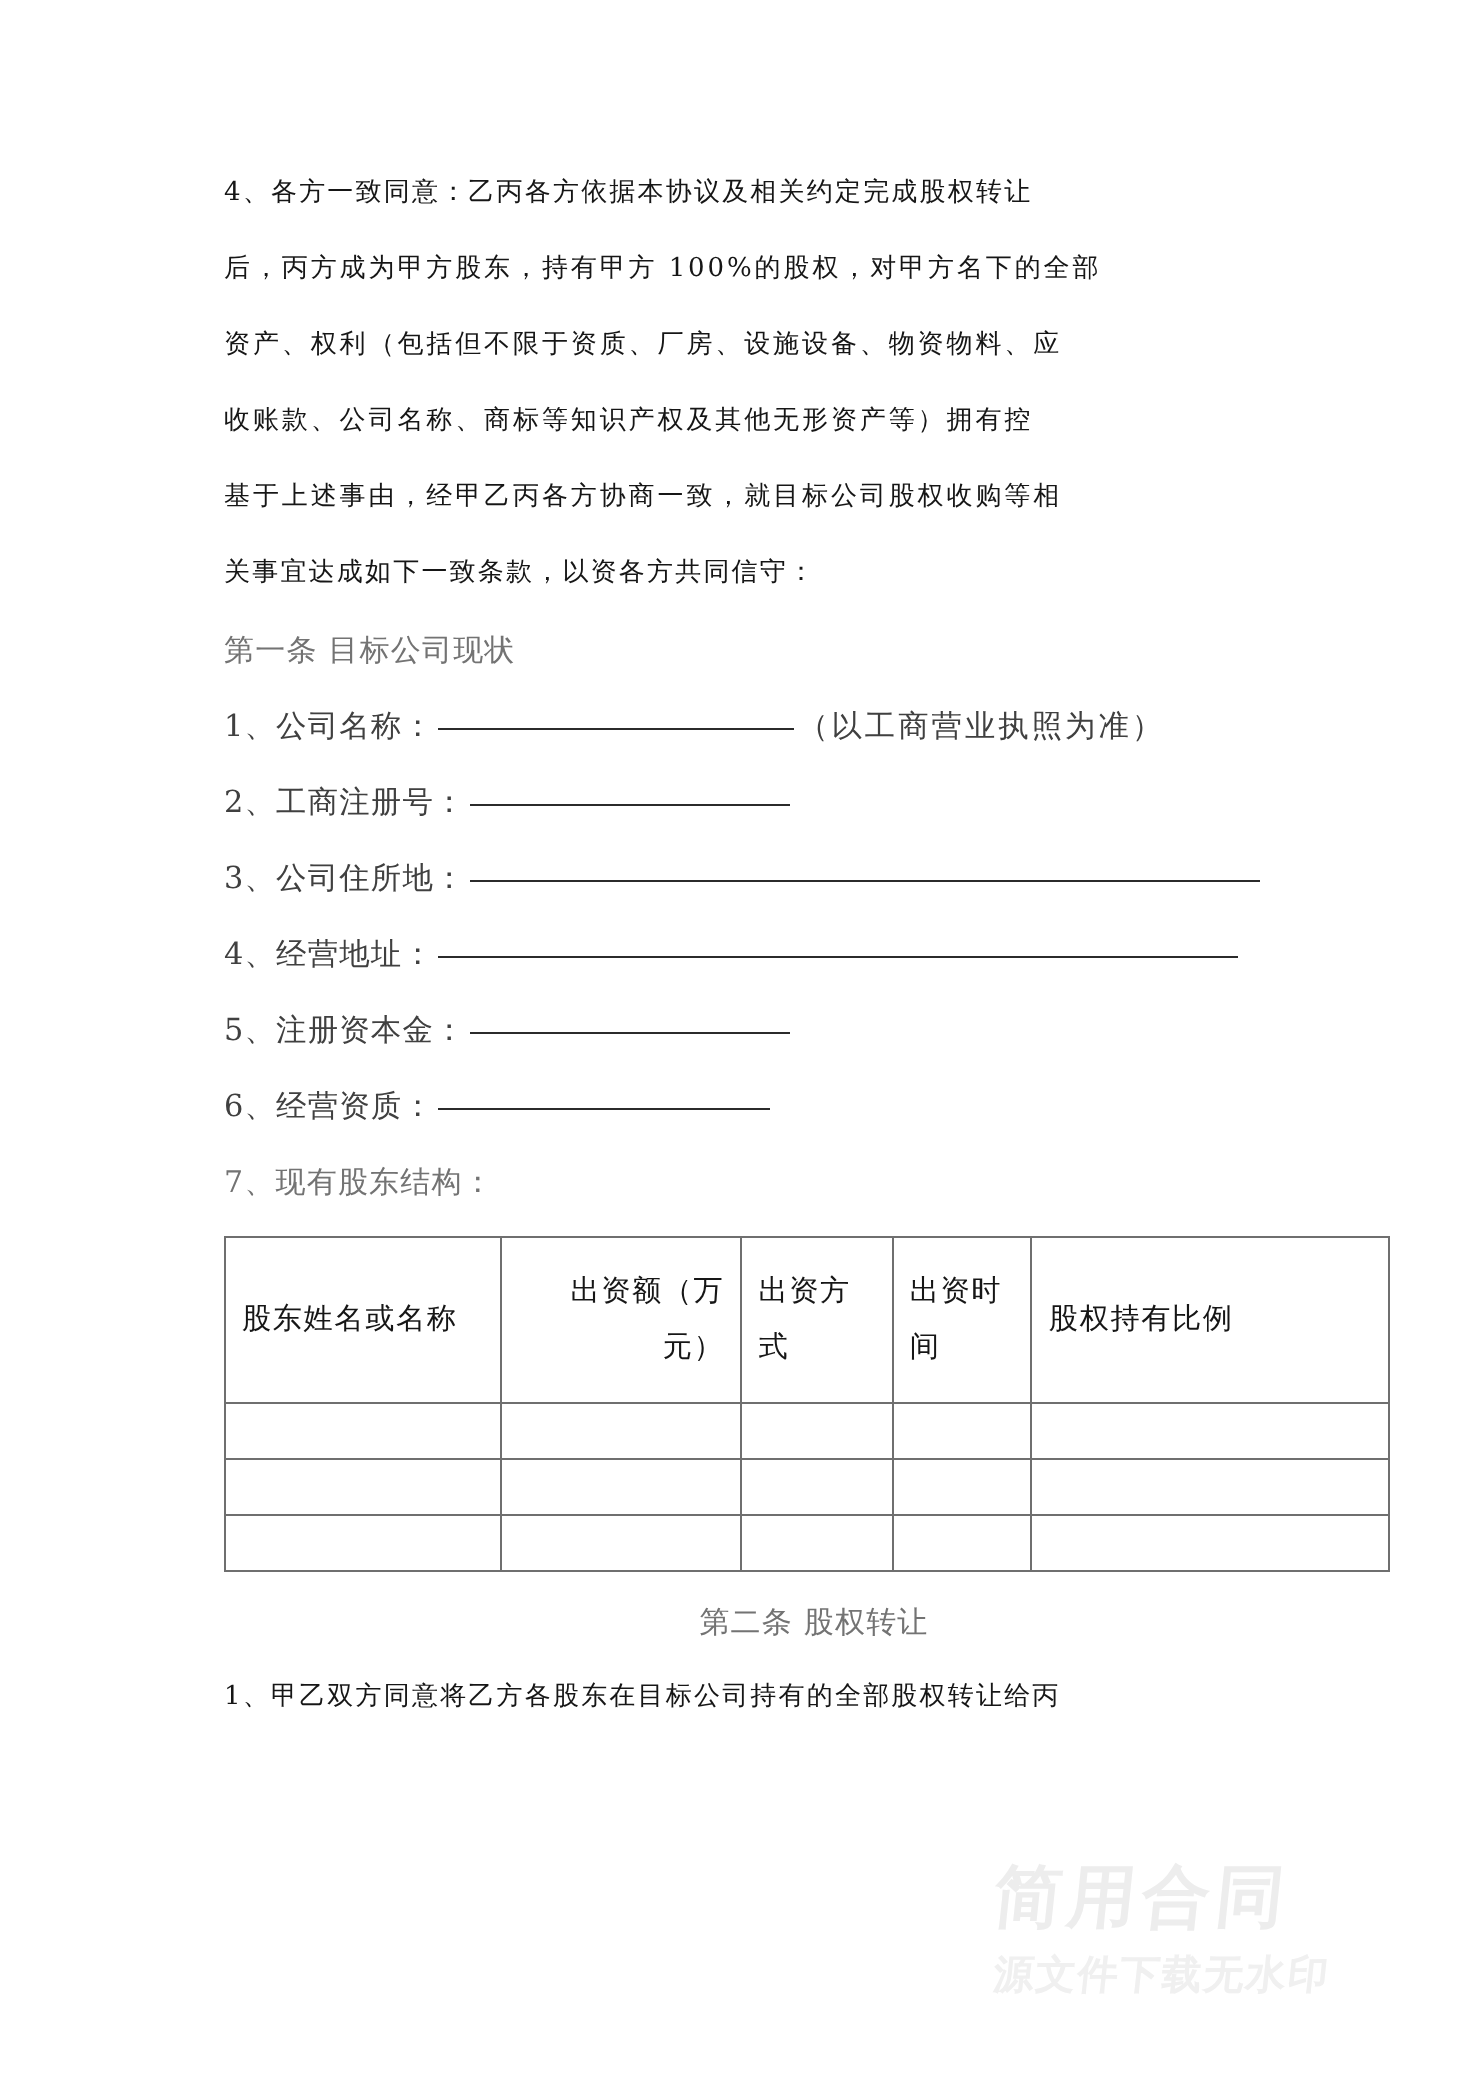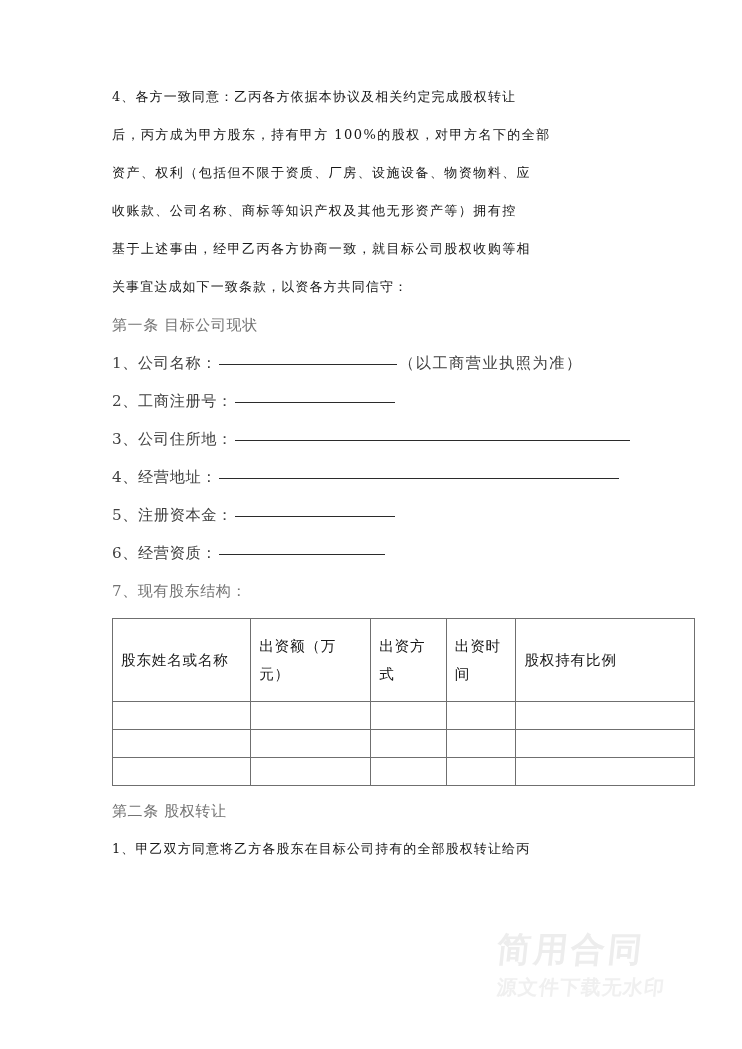--- a/index.html
+++ b/index.html
@@ -94,27 +94,28 @@
     box-sizing: border-box;
   }
   .shareholder-table tr.header-row td {
     height: 83px;
     vertical-align: middle;
   }
   .shareholder-table tr.empty-row td {
     height: 28px;
   }
   .col-1 { width: 137px; }
-  .col-2 { width: 119px; }
+  .col-2 { width: 119px; text-align: right; }
   .col-3 { width: 75px; }
   .col-4 { width: 69px; }
   .col-5 { width: 177px; }
 
   .after-table {
     margin-top: 6px;
+    text-align: center;
   }
 
   
   #watermark {
     position: absolute;
     left: 497px;
     top: 930px;
     width: 224px;
     height: 78px;
     pointer-events: none;

